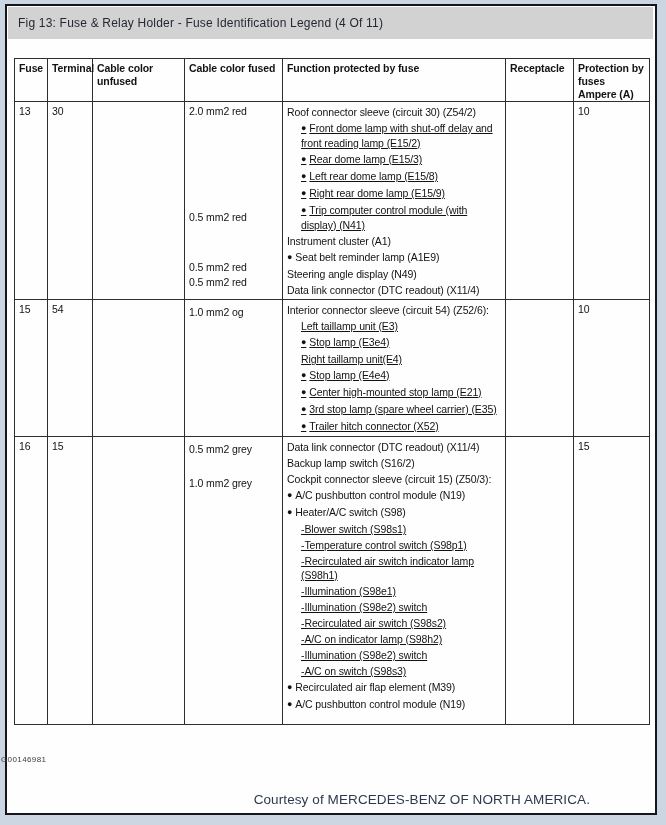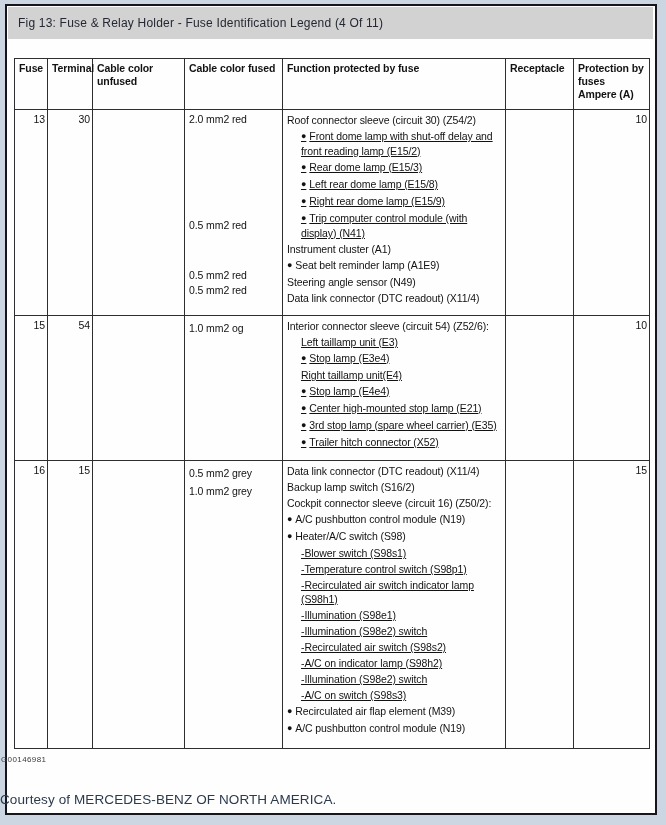--- a/index.html
+++ b/index.html
@@ -7,32 +7,32 @@
   body { font-family:"Liberation Sans", sans-serif; }
   .page { position:relative; width:666px; height:825px; background:#ccd6e2; overflow:hidden; }
   .frame { position:absolute; left:5px; top:4px; width:652px; height:811px;
            background:#fefefe; border:2px solid #15151d; }
   .titlebar { position:absolute; left:8px; top:7px; width:645px; height:32px; background:#d2d2d2; }
   .titlebar .title { display:block; padding-left:10px; line-height:33px; font-size:12px;
                      color:#242832; letter-spacing:0.2px; white-space:nowrap; }
   table.fusetable { position:absolute; left:14px; top:58px; width:635px;
                     border-collapse:collapse; table-layout:fixed; }
   .fusetable th, .fusetable td { border:1px solid #2e2e2e; vertical-align:top;
-      padding:3px 2px 8px 4px; font-size:10.5px; color:#121212; letter-spacing:-0.1px; }
+      padding:3px 2px 0 4px; font-size:10.5px; color:#121212; letter-spacing:-0.1px; }
   .fusetable th { text-align:left; font-weight:bold; line-height:13px; white-space:pre-line; }
   .fusetable thead tr { height:42px; }
   .row-0 { height:190px; } .row-1 { height:48px; } .row-2 { height:127px; } .row-3 { height:288px; }
   td.cable-fused-cell { position:relative; }
   .cable-entry { position:absolute; left:4px; line-height:13px; white-space:nowrap; }
   .fn-item { line-height:14px; margin-bottom:2px; }
   .fn-item.ind1 { padding-left:14px;text-decoration:underline; }
   .blt { font-size:9px; margin-right:3px; position:relative; top:-1px; }
-  .plain-val { line-height:13px;text-align:right; }
+  .plain-val { line-height:13px; }
   .fig-code { position:absolute; left:1px; top:755px; font-size:8px; color:#3a3a3a; letter-spacing:0.4px; }
-  .courtesy { position:absolute; left:0; top:792px; width:590px; text-align:left;
+  .courtesy { position:absolute; left:0; top:792px; width:590px; text-align:right;
               font-size:13.5px; color:#2c3a4e; letter-spacing:0.1px; }
 </style>
 </head>
 <body>
 
 <div class="page">
   <div class="frame"></div>
 
   <div class="titlebar">
     <span class="title">Fig 13: Fuse &amp; Relay Holder - Fuse Identification Legend (4 Of 11)</span>
@@ -78,21 +78,21 @@
           </td>
           <td class="function-cell">
             <div class="fn-item"><span>Roof connector sleeve (circuit 30) (Z54/2)</span></div>
             <div class="fn-item ind1"><span class="blt">●</span><span>Front dome lamp with shut-off delay and front reading lamp (E15/2)</span></div>
             <div class="fn-item ind1"><span class="blt">●</span><span>Rear dome lamp (E15/3)</span></div>
             <div class="fn-item ind1"><span class="blt">●</span><span>Left rear dome lamp (E15/8)</span></div>
             <div class="fn-item ind1"><span class="blt">●</span><span>Right rear dome lamp (E15/9)</span></div>
             <div class="fn-item ind1"><span class="blt">●</span><span>Trip computer control module (with display) (N41)</span></div>
             <div class="fn-item"><span>Instrument cluster (A1)</span></div>
             <div class="fn-item"><span class="blt">●</span><span>Seat belt reminder lamp (A1E9)</span></div>
-            <div class="fn-item"><span>Steering angle sensor (N49)</span></div>
+            <div class="fn-item"><span>Steering angle display (N49)</span></div>
             <div class="fn-item"><span>Data link connector (DTC readout) (X11/4)</span></div>
           </td>
           <td class="receptacle-cell"></td>
           <td class="protection-cell">
             <div class="plain-val">10</div>
           </td>
         </tr>
         <tr class="row-2">
           <td class="fuse-cell">
             <div class="plain-val">15</div>
@@ -122,26 +122,26 @@
         <tr class="row-3">
           <td class="fuse-cell">
             <div class="plain-val">16</div>
           </td>
           <td class="terminal-cell">
             <div class="plain-val">15</div>
           </td>
           <td class="cable-unfused-cell"></td>
           <td class="cable-fused-cell">
             <div class="cable-entry" style="top: 6px;">0.5 mm2 grey</div>
-            <div class="cable-entry" style="top: 24px; text-align: center;">1.0 mm2 grey</div>
+            <div class="cable-entry" style="top: 40px; text-align: center;">1.0 mm2 grey</div>
           </td>
           <td class="function-cell">
             <div class="fn-item"><span>Data link connector (DTC readout) (X11/4)</span></div>
             <div class="fn-item"><span>Backup lamp switch (S16/2)</span></div>
-            <div class="fn-item"><span>Cockpit connector sleeve (circuit 16) (Z50/2):</span></div>
+            <div class="fn-item"><span>Cockpit connector sleeve (circuit 15) (Z50/3):</span></div>
             <div class="fn-item"><span class="blt">●</span><span>A/C pushbutton control module (N19)</span></div>
             <div class="fn-item"><span class="blt">●</span><span>Heater/A/C switch (S98)</span></div>
             <div class="fn-item ind1"><span>-Blower switch (S98s1)</span></div>
             <div class="fn-item ind1"><span>-Temperature control switch (S98p1)</span></div>
             <div class="fn-item ind1"><span>-Recirculated air switch indicator lamp (S98h1)</span></div>
             <div class="fn-item ind1"><span>-Illumination (S98e1)</span></div>
             <div class="fn-item ind1"><span>-Illumination (S98e2) switch</span></div>
             <div class="fn-item ind1"><span>-Recirculated air switch (S98s2)</span></div>
             <div class="fn-item ind1"><span>-A/C on indicator lamp (S98h2)</span></div>
             <div class="fn-item ind1"><span>-Illumination (S98e2) switch</span></div>

